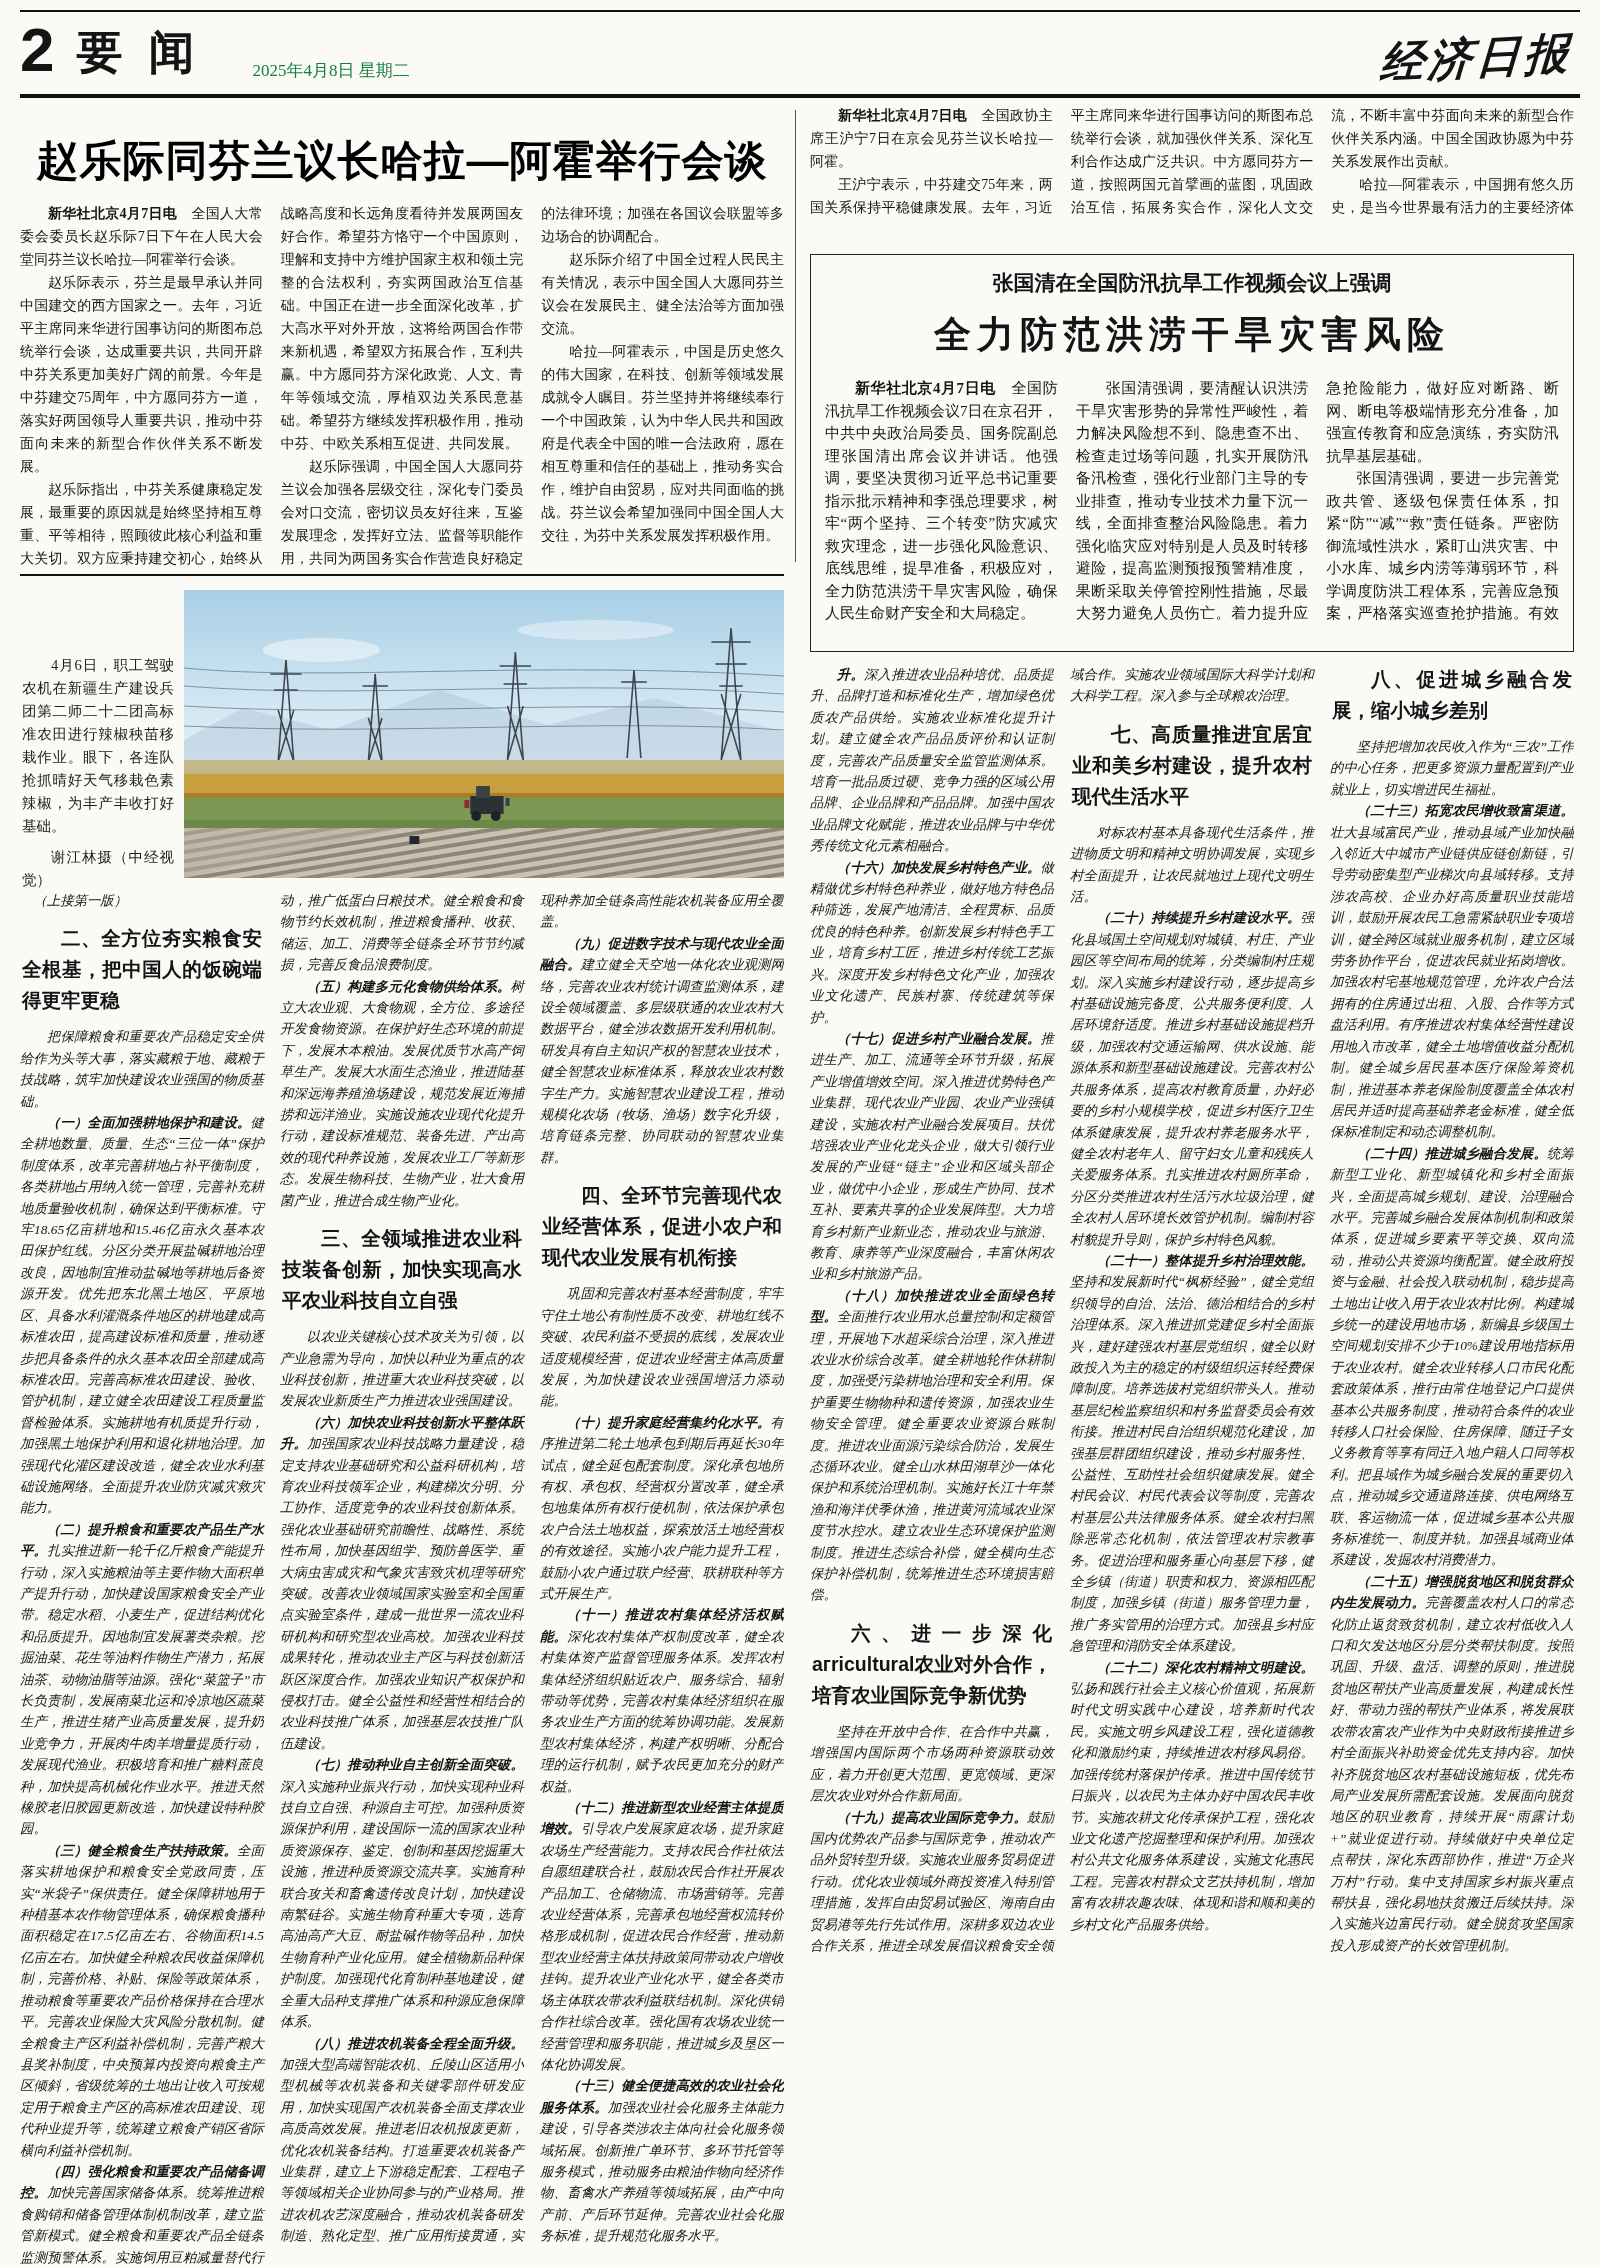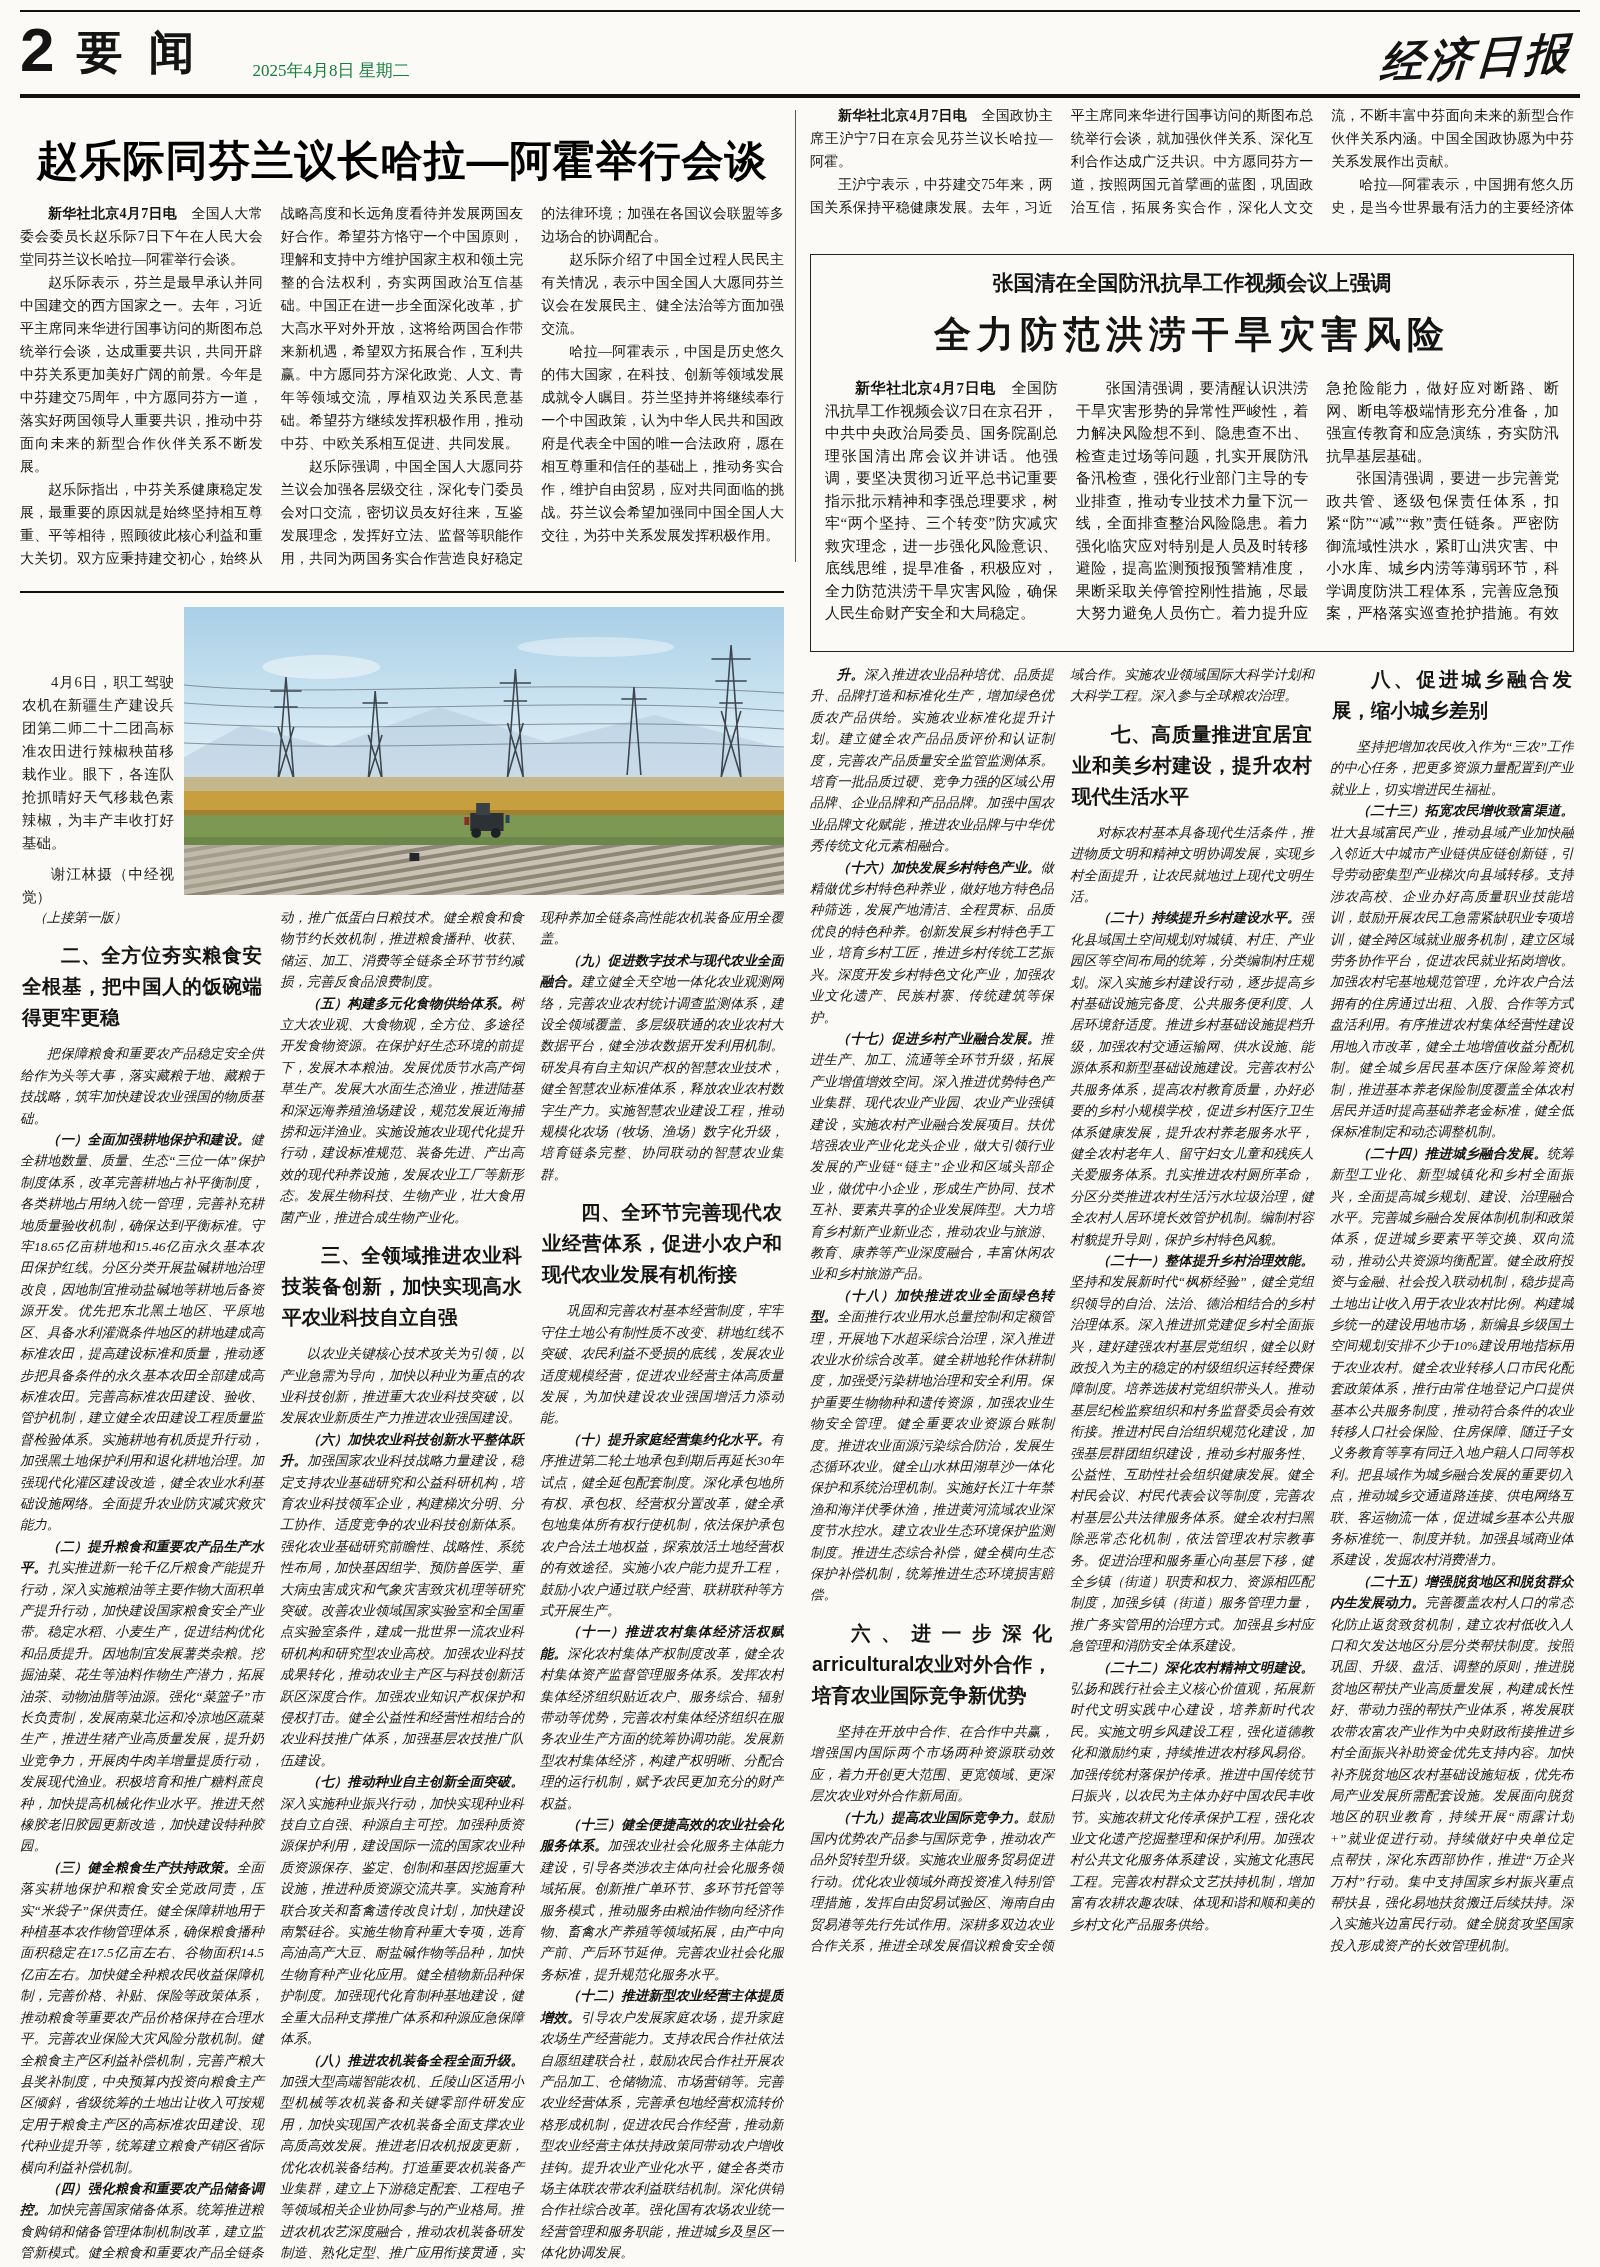--- a/index.html
+++ b/index.html
@@ -20,21 +20,21 @@
   .bighead{font-family:"Liberation Sans","DejaVu Sans",sans-serif;font-weight:bold;color:#000;
     text-align:center;margin:8px 0 10px 0;white-space:nowrap;}
   #head-left{font-size:42px;letter-spacing:1px;line-height:62px;margin-top:26px;}
   #head-right{font-size:46px;letter-spacing:2px;line-height:62px;margin-bottom:42px;}
   
   .cols3{column-count:3;column-gap:18px;text-align:justify;overflow:hidden;}
   .abody{font-size:14px;line-height:23px;}
   .abody p{margin:0;text-indent:2em;}
   #body-left{height:372px;}
   #body-right{height:136px;}
-  .rule-b{border-bottom:2.5px solid #111;padding-bottom:17px;}
+  .rule-b{border-bottom:2.5px solid #111;padding-bottom:0;}
   
   #photorow{display:flex;margin-top:14px;height:288px;}
   #caption{width:152px;flex:0 0 152px;padding:64px 10px 0 2px;font-size:14.5px;line-height:23px;text-align:justify;color:#1c1c1c;}
   #caption .cap{text-indent:2em;margin:0;}
   #caption .credit{margin:8px 0 0 0;text-indent:2em;}
   #photo{flex:1;}
   
   #zhangbox{border:1.5px solid #222;margin-top:14px;padding:10px 14px 12px 14px;}
   #zhang-kicker{text-align:center;font-family:"Liberation Sans","DejaVu Sans",sans-serif;font-weight:bold;font-size:21px;margin:4px 0 10px 0;}
   .zhang-head{text-align:center;font-family:"Liberation Sans","DejaVu Sans",sans-serif;font-weight:bold;font-size:37px;letter-spacing:6px;line-height:56px;margin:0;white-space:nowrap;}
@@ -144,22 +144,22 @@
           <h3 class="plan-h">三、全领域推进农业科技装备创新，加快实现高水平农业科技自立自强</h3>
           <p>以农业关键核心技术攻关为引领，以产业急需为导向，加快以种业为重点的农业科技创新，推进重大农业科技突破，以发展农业新质生产力推进农业强国建设。</p>
           <p><b>（六）加快农业科技创新水平整体跃升。</b>加强国家农业科技战略力量建设，稳定支持农业基础研究和公益科研机构，培育农业科技领军企业，构建梯次分明、分工协作、适度竞争的农业科技创新体系。强化农业基础研究前瞻性、战略性、系统性布局，加快基因组学、预防兽医学、重大病虫害成灾和气象灾害致灾机理等研究突破。改善农业领域国家实验室和全国重点实验室条件，建成一批世界一流农业科研机构和研究型农业高校。加强农业科技成果转化，推动农业主产区与科技创新活跃区深度合作。加强农业知识产权保护和侵权打击。健全公益性和经营性相结合的农业科技推广体系，加强基层农技推广队伍建设。</p>
           <p><b>（七）推动种业自主创新全面突破。</b>深入实施种业振兴行动，加快实现种业科技自立自强、种源自主可控。加强种质资源保护利用，建设国际一流的国家农业种质资源保存、鉴定、创制和基因挖掘重大设施，推进种质资源交流共享。实施育种联合攻关和畜禽遗传改良计划，加快建设南繁硅谷。实施生物育种重大专项，选育高油高产大豆、耐盐碱作物等品种，加快生物育种产业化应用。健全植物新品种保护制度。加强现代化育制种基地建设，健全重大品种支撑推广体系和种源应急保障体系。</p>
           <p><b>（八）推进农机装备全程全面升级。</b>加强大型高端智能农机、丘陵山区适用小型机械等农机装备和关键零部件研发应用，加快实现国产农机装备全面支撑农业高质高效发展。推进老旧农机报废更新，优化农机装备结构。打造重要农机装备产业集群，建立上下游稳定配套、工程电子等领域相关企业协同参与的产业格局。推进农机农艺深度融合，推动农机装备研发制造、熟化定型、推广应用衔接贯通，实现种养加全链条高性能农机装备应用全覆盖。</p>
           <p><b>（九）促进数字技术与现代农业全面融合。</b>建立健全天空地一体化农业观测网络，完善农业农村统计调查监测体系，建设全领域覆盖、多层级联通的农业农村大数据平台，健全涉农数据开发利用机制。研发具有自主知识产权的智慧农业技术，健全智慧农业标准体系，释放农业农村数字生产力。实施智慧农业建设工程，推动规模化农场（牧场、渔场）数字化升级，培育链条完整、协同联动的智慧农业集群。</p>
           <h3 class="plan-h">四、全环节完善现代农业经营体系，促进小农户和现代农业发展有机衔接</h3>
           <p>巩固和完善农村基本经营制度，牢牢守住土地公有制性质不改变、耕地红线不突破、农民利益不受损的底线，发展农业适度规模经营，促进农业经营主体高质量发展，为加快建设农业强国增活力添动能。</p>
           <p><b>（十）提升家庭经营集约化水平。</b>有序推进第二轮土地承包到期后再延长30年试点，健全延包配套制度。深化承包地所有权、承包权、经营权分置改革，健全承包地集体所有权行使机制，依法保护承包农户合法土地权益，探索放活土地经营权的有效途径。实施小农户能力提升工程，鼓励小农户通过联户经营、联耕联种等方式开展生产。</p>
           <p><b>（十一）推进农村集体经济活权赋能。</b>深化农村集体产权制度改革，健全农村集体资产监督管理服务体系。发挥农村集体经济组织贴近农户、服务综合、辐射带动等优势，完善农村集体经济组织在服务农业生产方面的统筹协调功能。发展新型农村集体经济，构建产权明晰、分配合理的运行机制，赋予农民更加充分的财产权益。</p>
+          <p><b>（十二）推进新型农业经营主体提质增效。</b>引导农户发展家庭农场，提升家庭农场生产经营能力。支持农民合作社依法自愿组建联合社，鼓励农民合作社开展农产品加工、仓储物流、市场营销等。完善农业经营体系，完善承包地经营权流转价格形成机制，促进农民合作经营，推动新型农业经营主体扶持政策同带动农户增收挂钩。提升农业产业化水平，健全各类市场主体联农带农利益联结机制。深化供销合作社综合改革。强化国有农场农业统一经营管理和服务职能，推进城乡及垦区一体化协调发展。</p>
           <p><b>（十三）健全便捷高效的农业社会化服务体系。</b>加强农业社会化服务主体能力建设，引导各类涉农主体向社会化服务领域拓展。创新推广单环节、多环节托管等服务模式，推动服务由粮油作物向经济作物、畜禽水产养殖等领域拓展，由产中向产前、产后环节延伸。完善农业社会化服务标准，提升规范化服务水平。</p>
-          <p><b>（十二）推进新型农业经营主体提质增效。</b>引导农户发展家庭农场，提升家庭农场生产经营能力。支持农民合作社依法自愿组建联合社，鼓励农民合作社开展农产品加工、仓储物流、市场营销等。完善农业经营体系，完善承包地经营权流转价格形成机制，促进农民合作经营，推动新型农业经营主体扶持政策同带动农户增收挂钩。提升农业产业化水平，健全各类市场主体联农带农利益联结机制。深化供销合作社综合改革。强化国有农场农业统一经营管理和服务职能，推进城乡及垦区一体化协调发展。</p>
         </div>
     </div>
 
     <div class="half">
       <div id="body-right" class="cols3 abody">
           <p><b>新华社北京4月7日电　</b>全国政协主席王沪宁7日在京会见芬兰议长哈拉—阿霍。</p>
           <p>王沪宁表示，中芬建交75年来，两国关系保持平稳健康发展。去年，习近平主席同来华进行国事访问的斯图布总统举行会谈，就加强伙伴关系、深化互利合作达成广泛共识。中方愿同芬方一道，按照两国元首擘画的蓝图，巩固政治互信，拓展务实合作，深化人文交流，不断丰富中芬面向未来的新型合作伙伴关系内涵。中国全国政协愿为中芬关系发展作出贡献。</p>
           <p>哈拉—阿霍表示，中国拥有悠久历史，是当今世界最有活力的主要经济体之一。今年是芬中建交75周年。芬兰坚持一个中国政策，愿同中方坚持互尊互信，加强合作，促进芬中、欧中关系发展，共同应对挑战。芬兰议会愿为此作出积极努力。</p>
         </div>
 

